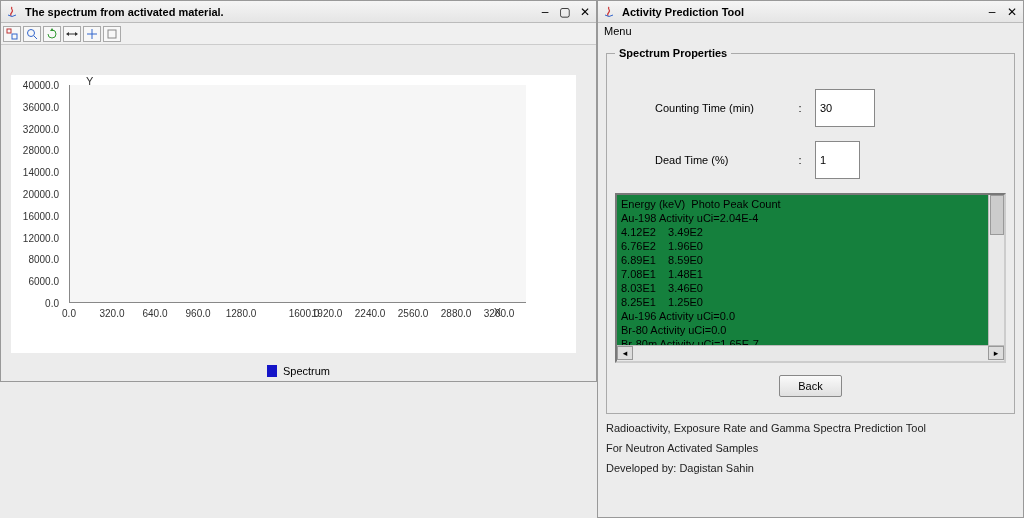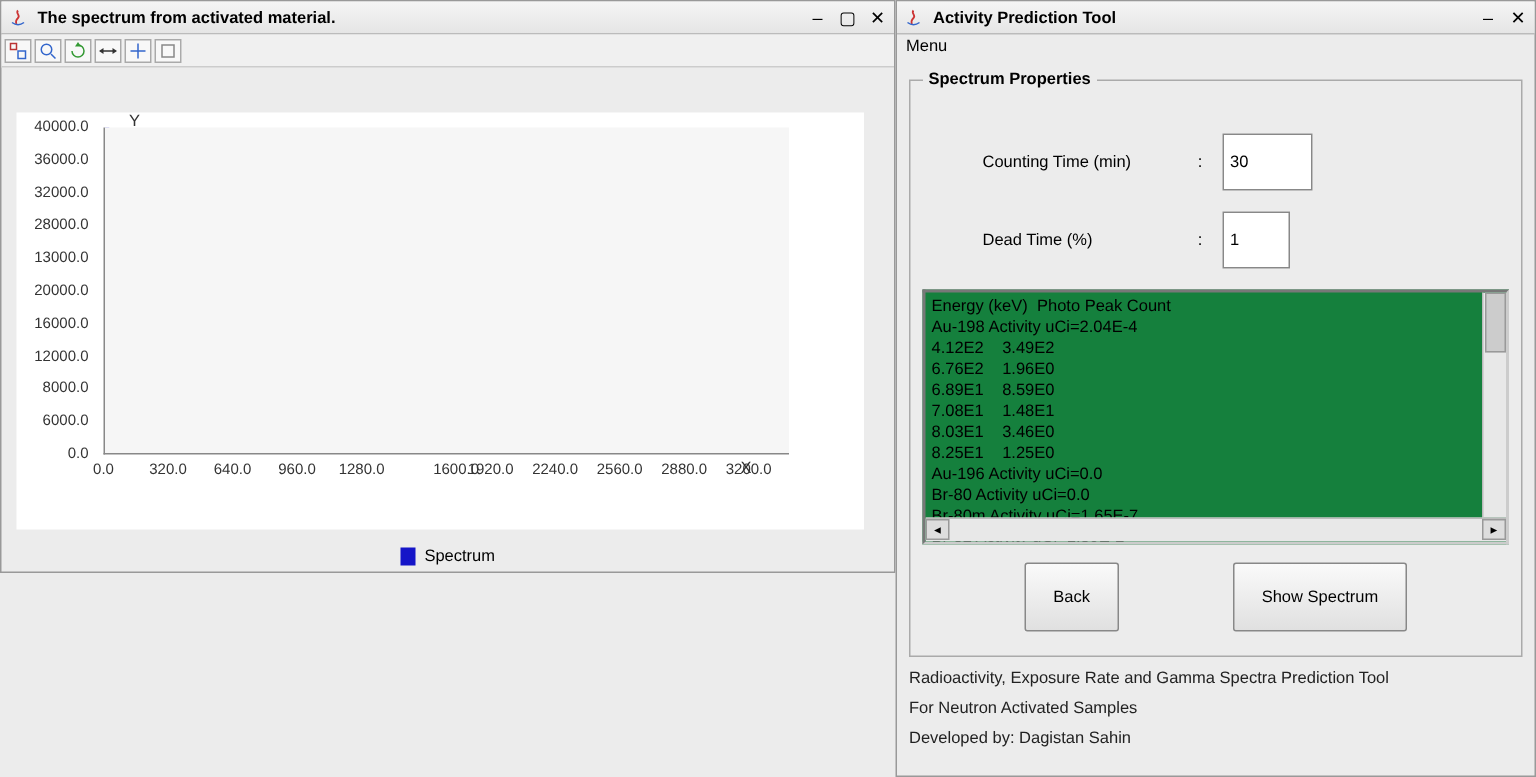--- a/index.html
+++ b/index.html
@@ -36,21 +36,21 @@
 .form-input.narrow { width: 45px; }
 .note-text { padding-left: 40px; margin-bottom: 6px; font-size: 11px; }
 .results-box { border: 2px inset #ccc; background: #15803d; height: 170px; margin: 0 0 8px 0; position: relative; overflow: hidden; font-family: "Courier New", monospace; font-size: 11px; }
 .results-content { padding: 2px 4px; white-space: pre; line-height: 14px; }
 .scrollbar-v { position: absolute; right: 0; top: 0; bottom: 16px; width: 16px; background: #e8e8e8; border-left: 1px solid #bbb; }
 .scroll-thumb-v { position: absolute; top: 0; width: 14px; left: 1px; height: 40px; background: #ccc; border: 1px solid #999; }
 .scrollbar-h { position: absolute; bottom: 0; left: 0; right: 0; height: 16px; background: #e8e8e8; border-top: 1px solid #bbb; display: flex; }
 .scroll-btn { width: 16px; height: 14px; background: #ddd; border: 1px solid #999; font-size: 9px; display: flex; align-items: center; justify-content: center; }
 .scroll-track-h { flex: 1; }
 .button-row { display: flex; justify-content: space-around; padding: 4px 30px 6px 30px; }
-.btn { background: linear-gradient(#fafafa,#e0e0e0); border: 1px solid #888; padding: 16px 18px; font-size: 11px; cursor: pointer; border-radius: 2px; }
+.btn { background: linear-gradient(#fafafa,#e0e0e0); border: 1px solid #888; padding: 4px 18px; font-size: 11px; cursor: pointer; border-radius: 2px; }
 .footer-text { font-size: 11px; padding: 4px 8px; color: #222; }
 .plot-bg { position: absolute; inset: 0; background: #f6f6f6; }
 </style>
 </head>
 <body>
 
 <div class="window left-window">
   <div class="titlebar">
     <span class="java-icon">
       <svg width="14" height="14" viewBox="0 0 14 14">
@@ -105,21 +105,21 @@
   </div>
   <div class="chart-area">
     <div class="y-title">Y</div>
     <div class="y-axis-labels" id="y-axis">
         <div class="y-tick" style="top: 100%;">0.0</div>
         <div class="y-tick" style="top: 90%;">6000.0</div>
         <div class="y-tick" style="top: 80%;">8000.0</div>
         <div class="y-tick" style="top: 70%;">12000.0</div>
         <div class="y-tick" style="top: 60%;">16000.0</div>
         <div class="y-tick" style="top: 50%;">20000.0</div>
-        <div class="y-tick" style="top: 40%;">13000.0</div>
+        <div class="y-tick" style="top: 40%;">14000.0</div>
         <div class="y-tick" style="top: 30%;">28000.0</div>
         <div class="y-tick" style="top: 20%;">32000.0</div>
         <div class="y-tick" style="top: 10%;">36000.0</div>
         <div class="y-tick" style="top: 0%;">40000.0</div>
       </div>
     <div class="chart-inner">
       <div class="plot-bg"></div>
       <svg class="chart-svg" id="chart-svg" preserveAspectRatio="none" viewBox="0 0 1000 1000">
           <path d="M0.0,1000.0 L1.2,1000.0 L2.9,0.0 L4.7,950.0 L151.2,950.0 L152.9,940.0 L154.7,950.0 L162.9,950.0 L164.7,780.0 L166.5,950.0 L186.5,950.0 L188.2,850.0 L190.0,950.0 L204.1,950.0 L205.9,830.0 L207.6,950.0 L227.6,950.0 L229.4,900.0 L231.2,950.0 L245.3,950.0 L247.1,910.0 L248.8,950.0 L352.9,950.0 L368.8,967.5 L370.6,175.0 L372.4,967.5 L380.6,967.5 L382.4,930.0 L384.1,967.5 L398.2,967.5 L400.0,880.0 L401.8,967.5 L504.1,967.5 L505.9,925.0 L507.6,967.5 L645.3,967.5 L647.1,940.0 L648.8,967.5 L739.4,967.5 L741.2,610.0 L741.2,967.5 L742.9,1000.0 L1000.0,1000.0" stroke="#1515c8" fill="none" stroke-width="3" vector-effect="non-scaling-stroke"></path>
         </svg>
@@ -191,19 +191,18 @@
           <div class="scroll-thumb-v"></div>
         </div>
       <div class="scrollbar-h">
         <div class="scroll-btn">◂</div>
         <div class="scroll-track-h"></div>
         <div class="scroll-btn">▸</div>
       </div>
     </div>
     <div class="button-row">
       <button class="btn">Back</button>
-      <button class="btn">Show Spectrum</button>
     </div>
   </fieldset>
   <div class="footer-text">Radioactivity, Exposure Rate and Gamma Spectra Prediction Tool</div>
   <div class="footer-text">For Neutron Activated Samples</div>
   <div class="footer-text">Developed by: Dagistan Sahin</div>
 </div>
 
 </body></html>

